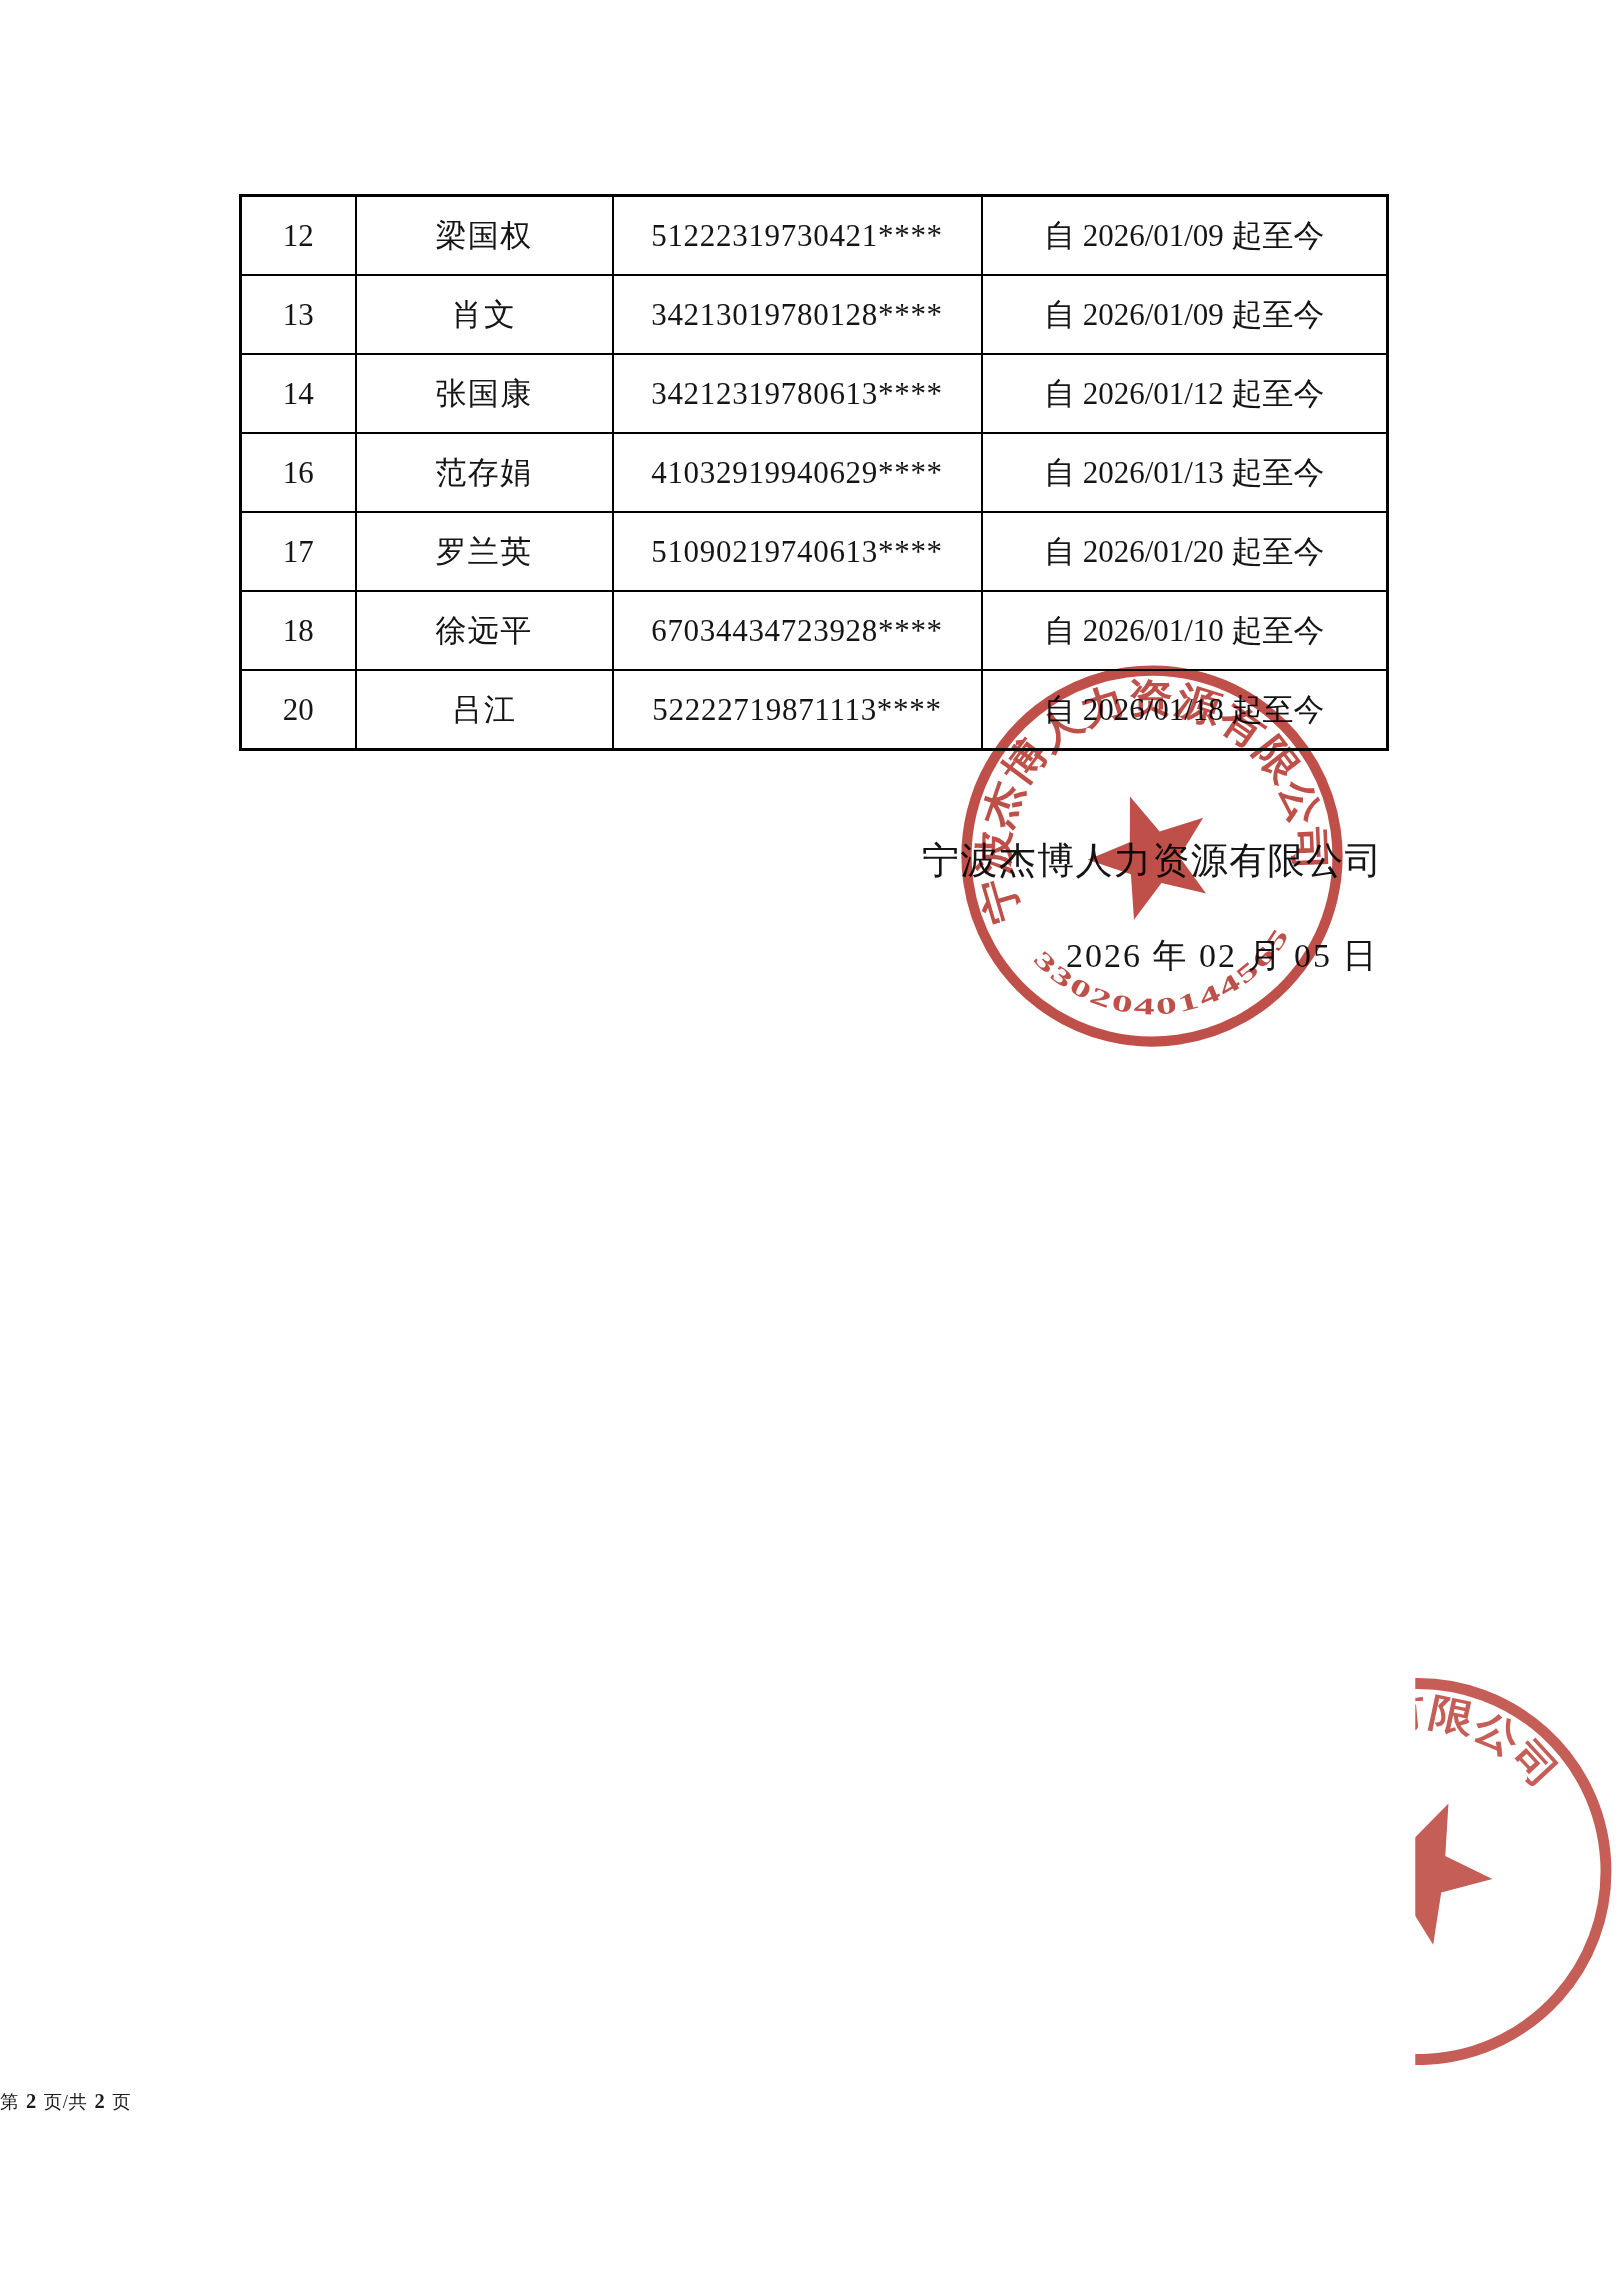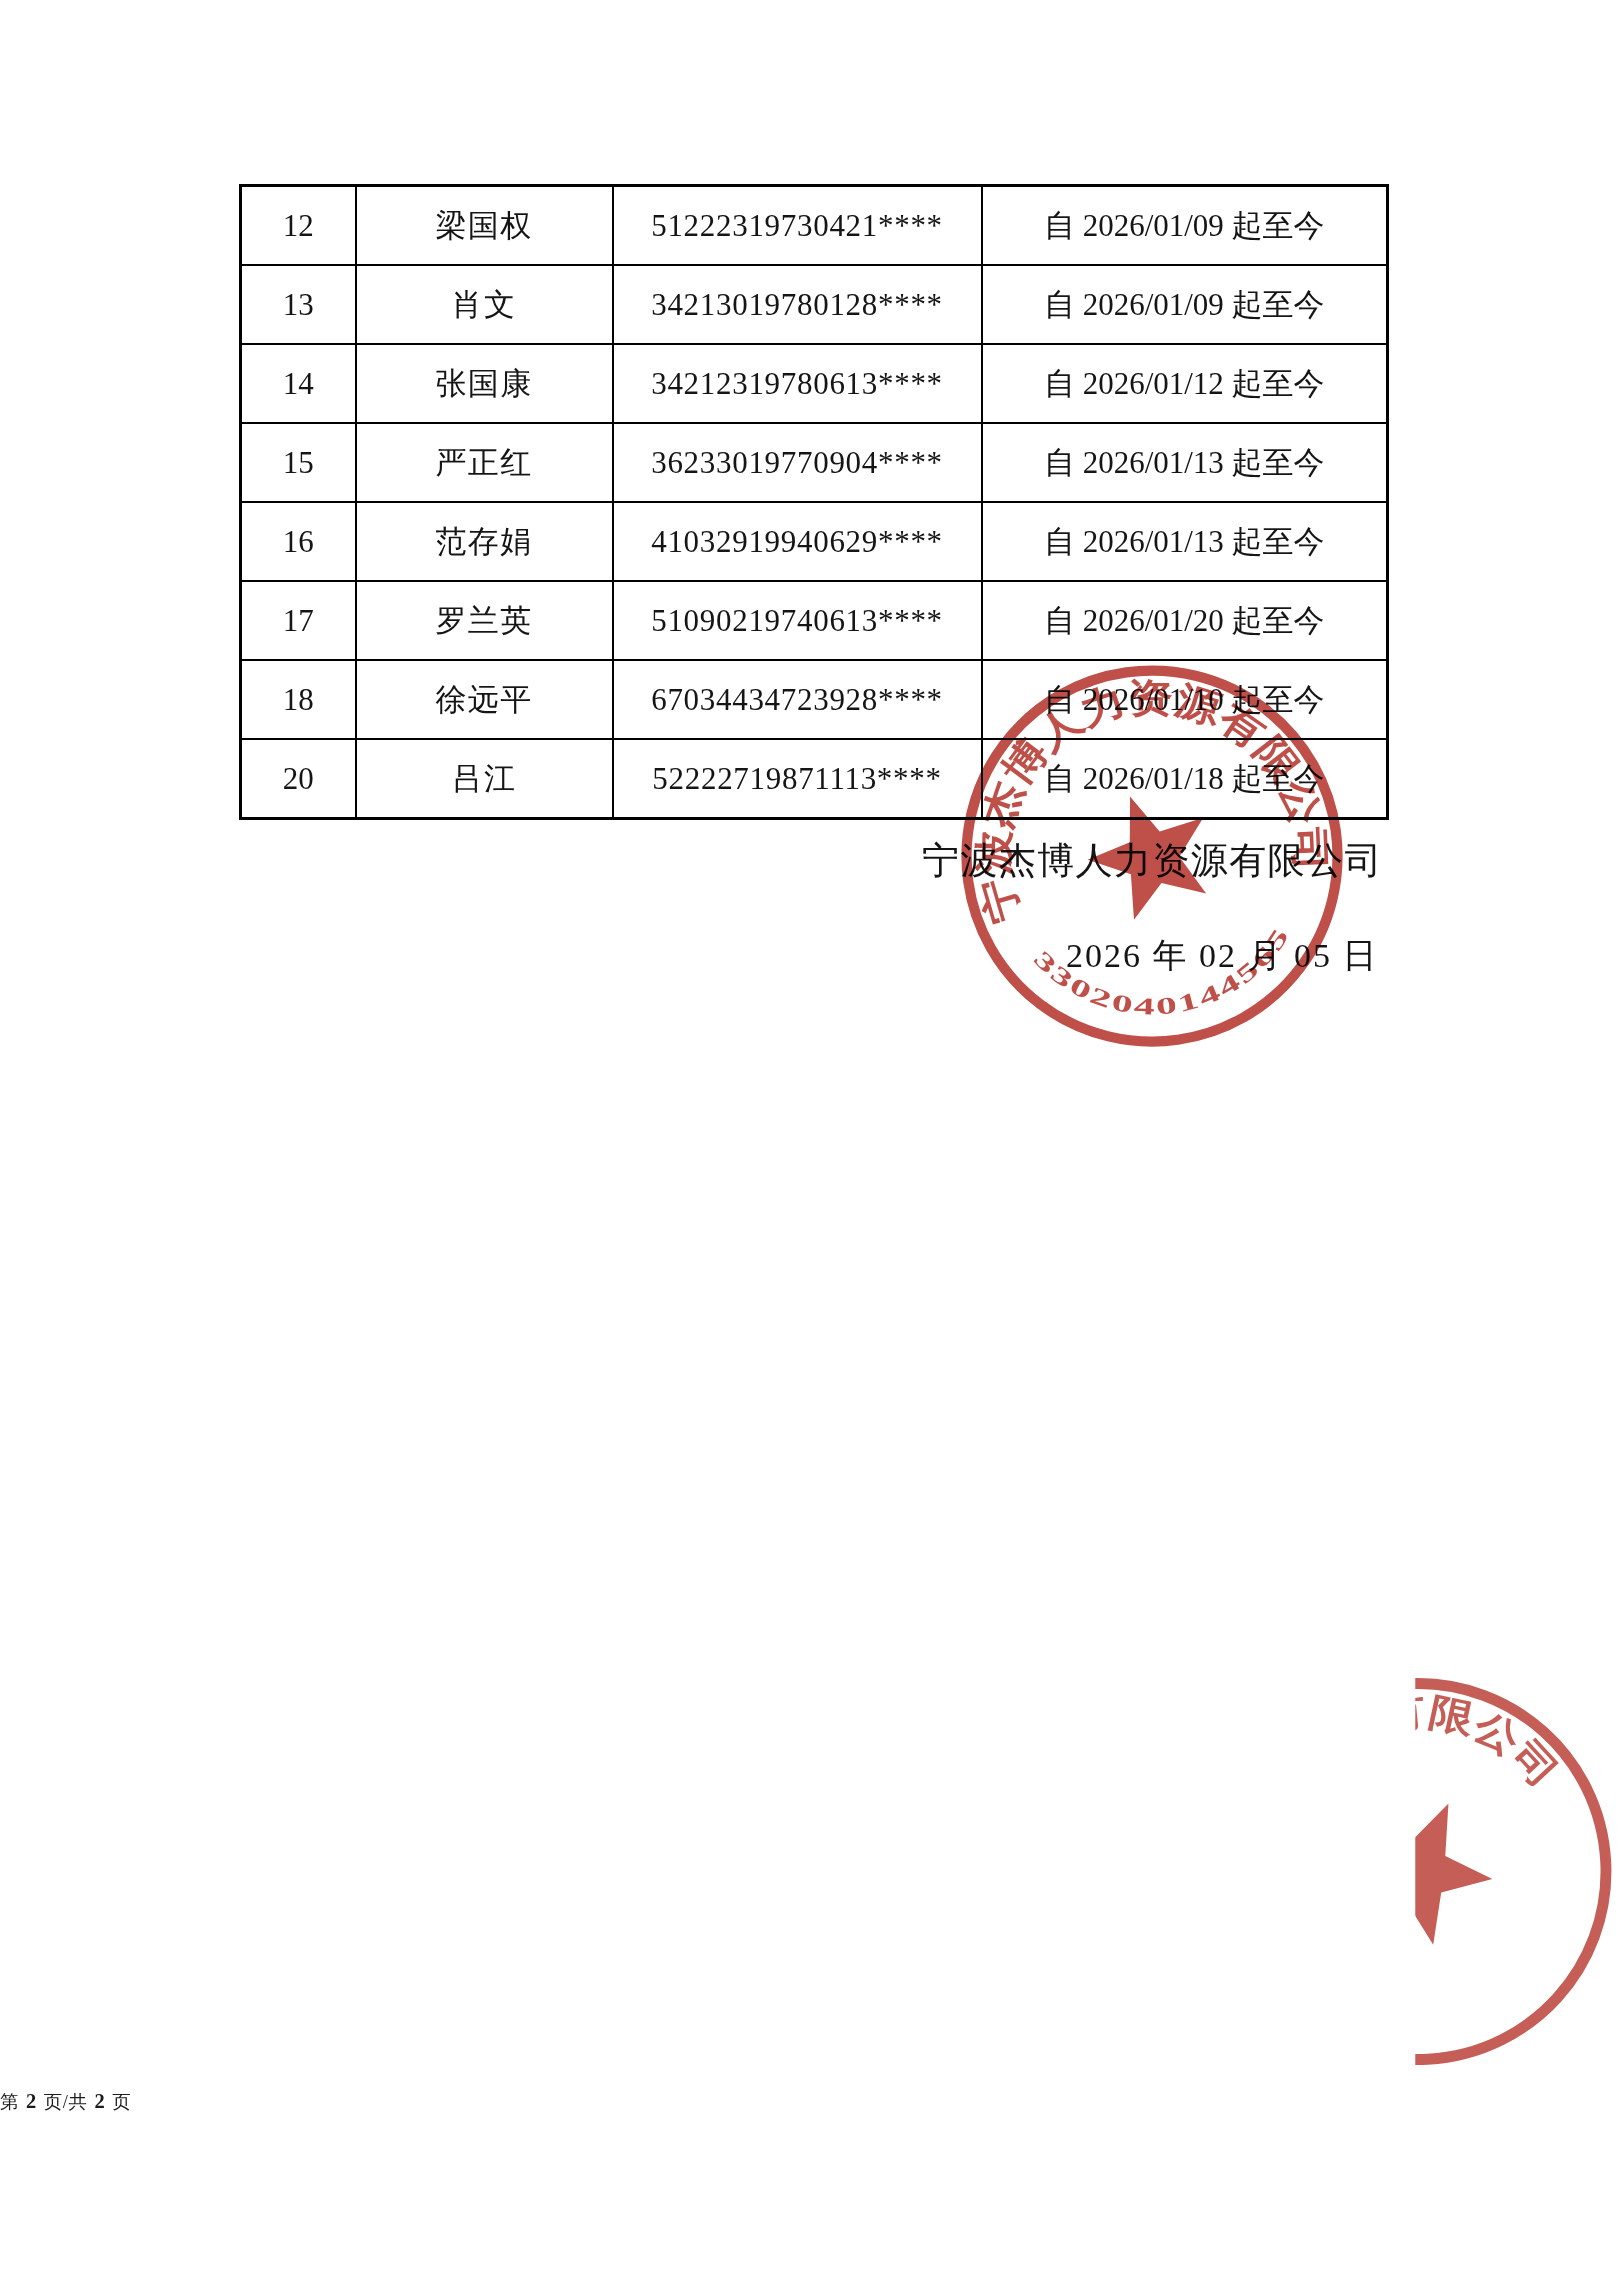--- a/index.html
+++ b/index.html
@@ -8,21 +8,21 @@
     background: #ffffff;
     position: relative;
     font-family: "Liberation Serif", "DejaVu Serif", serif;
     color: #151515;
     overflow: hidden;
   }
   .page { position: absolute; left: 0; top: 0; width: 1623px; height: 2295px; }
 
   
   table.roster {
-    position: absolute; left: 239px; top: 184px;
+    position: absolute; left: 239px; top: 194px;
     border-collapse: collapse; table-layout: fixed;
     width: 1147px;
     border: 3.4px solid #000;
   }
   table.roster td {
     border: 2px solid #000;
     height: 77px;
     padding: 0;
     text-align: center;
     vertical-align: middle;
@@ -92,26 +92,20 @@
         <td class="c-id">34213019780128****</td>
         <td class="c-date">自 2026/01/09 起至今</td>
       </tr>
       <tr>
         <td class="c-no">14</td>
         <td class="c-name">张国康</td>
         <td class="c-id">34212319780613****</td>
         <td class="c-date">自 2026/01/12 起至今</td>
       </tr>
       <tr>
-        <td class="c-no">15</td>
-        <td class="c-name">严正红</td>
-        <td class="c-id">36233019770904****</td>
-        <td class="c-date">自 2026/01/13 起至今</td>
-      </tr>
-      <tr>
         <td class="c-no">16</td>
         <td class="c-name">范存娟</td>
         <td class="c-id">41032919940629****</td>
         <td class="c-date">自 2026/01/13 起至今</td>
       </tr>
       <tr>
         <td class="c-no">17</td>
         <td class="c-name">罗兰英</td>
         <td class="c-id">51090219740613****</td>
         <td class="c-date">自 2026/01/20 起至今</td>

